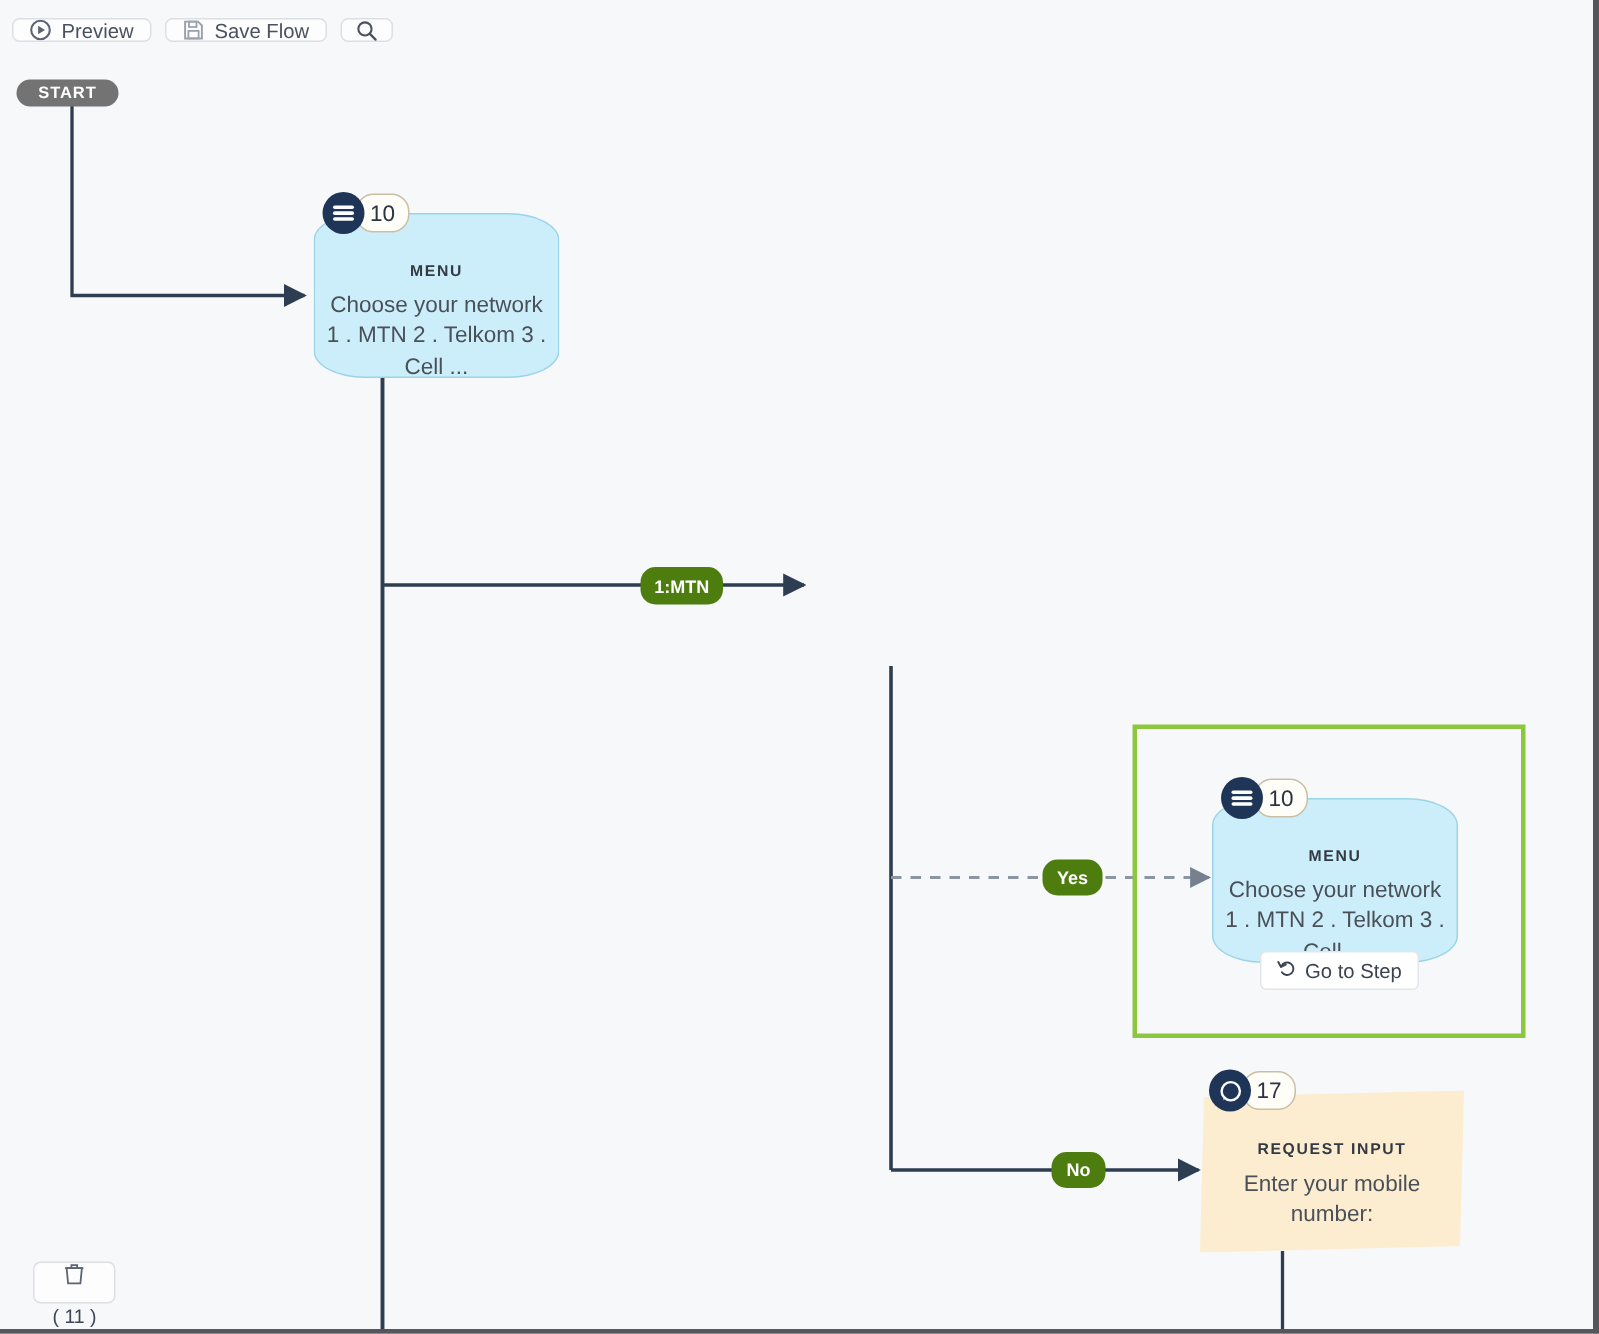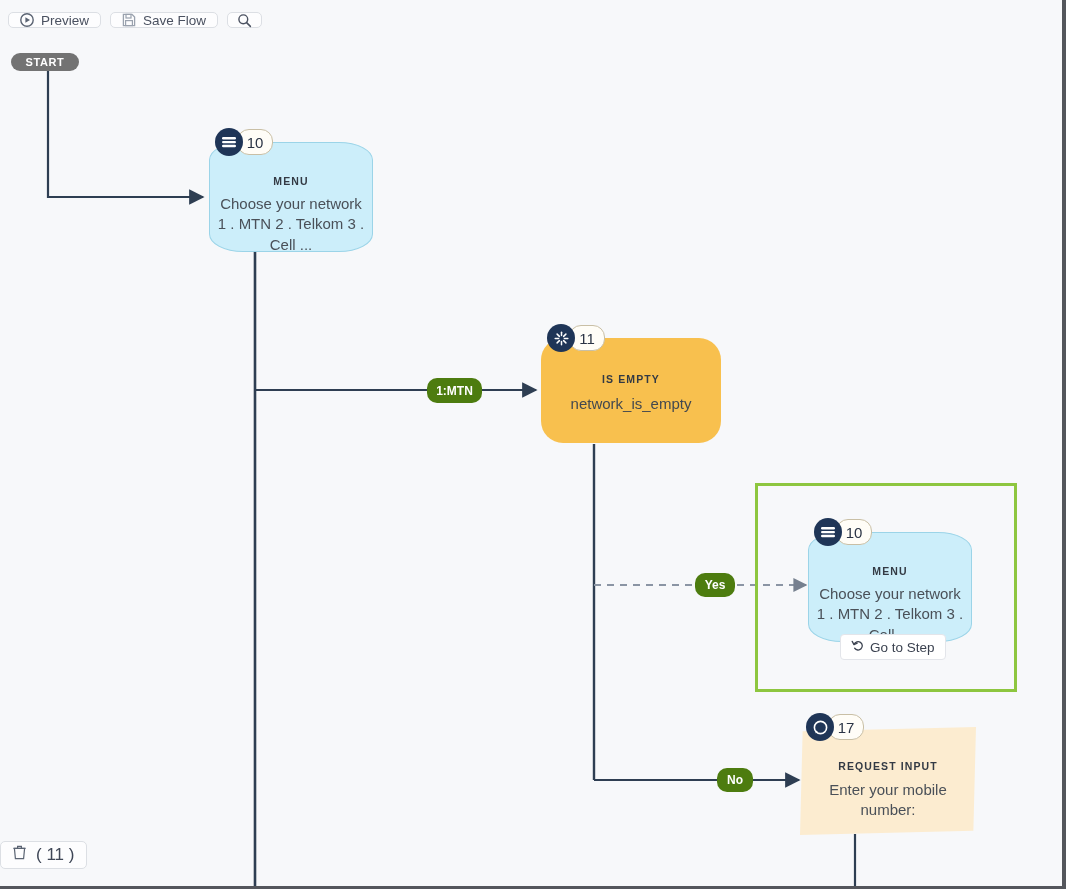--- a/index.html
+++ b/index.html
@@ -197,34 +197,35 @@
     color: #3b4250;
     box-sizing: border-box;
     z-index: 25;
     cursor: pointer;
     white-space: nowrap;
   }
 
   
   .trash-counter {
     position: absolute;
-    left: 0; bottom: 17px;
+    left: 22px; bottom: 17px;
     display: flex;
     align-items: center;
     gap: 10px;
     height: 28px;
     padding: 0 12px;
     background: #fdfdfe;
     border: 1px solid #dcdfe4;
     border-radius: 5px;
-    font-size: 17px;
+    font-size: 13px;
     color: #3e4656;
     box-sizing: border-box;
     z-index: 40;
     cursor: pointer;
+    flex-direction: column;
   }
 </style>
 </head>
 <body>
 
 <div id="app">
 
   <div class="toolbar">
     <div class="tb-btn">
       <span>
@@ -279,64 +280,41 @@
 
     <path d="M 594 585 L 806 585" fill="none" stroke="#8b95a4" stroke-width="2" stroke-dasharray="7 6" marker-end="url(#arrow-gray)"></path>
 
     <path d="M 594 780 L 799 780" fill="none" stroke="#2e3e52" stroke-width="2.2" marker-end="url(#arrow)"></path>
 
     <path d="M 855 834 L 855 889" fill="none" stroke="#2e3e52" stroke-width="2.2"></path>
   </svg>
 
   <div class="edge-label" style="left:393px; top:378px; width:55px; height:25px;">1:MTN</div>
   <div class="edge-label" style="left:661px; top:573px; width:40px; height:24px;">Yes</div>
-  <div class="edge-label" style="left:683px; top:768px; width:36px; height:24px;">No</div>
+  <div class="edge-label" style="left:667px; top:768px; width:36px; height:24px;">No</div>
 
   <div class="sel-group" style="left:755px; top:483px; width:256px; height:203px;"></div>
 
   <div class="node" style="left:209px; top:142px;">
     <div class="node-badges">
       <div class="node-icon">
         <svg width="16" height="14" viewBox="0 0 16 14">
           <rect x="1" y="2" width="14" height="2.4" rx="1.2" fill="#ffffff"></rect>
           <rect x="1" y="5.9" width="14" height="2.4" rx="1.2" fill="#ffffff"></rect>
           <rect x="1" y="9.8" width="14" height="2.4" rx="1.2" fill="#ffffff"></rect>
         </svg>
       </div>
       <div class="node-num">10</div>
     </div>
     <div class="node-body shape-menu">
       <div class="node-kind">MENU</div>
       <div class="node-text">Choose your network 1 . MTN 2 . Telkom 3 . Cell ...</div>
     </div>
   </div>
 
-  <div class="node" style="left:541px; top:338px;">
-    <div class="node-badges">
-      <div class="node-icon">
-        <svg width="17" height="17" viewBox="0 0 17 17">
-          <g stroke="#ffffff" stroke-width="1.5" stroke-linecap="round">
-            <line x1="8.5" y1="2.2" x2="8.5" y2="5.6"></line>
-            <line x1="8.5" y1="11.4" x2="8.5" y2="14.8"></line>
-            <line x1="2.2" y1="8.5" x2="5.6" y2="8.5"></line>
-            <line x1="11.4" y1="8.5" x2="14.8" y2="8.5"></line>
-            <line x1="4.1" y1="4.1" x2="6.4" y2="6.4"></line>
-            <line x1="10.6" y1="10.6" x2="12.9" y2="12.9"></line>
-            <line x1="12.9" y1="4.1" x2="10.6" y2="6.4"></line>
-            <line x1="6.4" y1="10.6" x2="4.1" y2="12.9"></line>
-          </g>
-        </svg>
-      </div>
-      <div class="node-num">11</div>
-    </div>
-    <div class="node-body shape-cond">
-      <div class="node-kind">IS EMPTY</div>
-      <div class="node-text">network_is_empty</div>
-    </div>
-  </div>
 
   <div class="node" style="left:808px; top:532px;">
     <div class="node-badges">
       <div class="node-icon">
         <svg width="16" height="14" viewBox="0 0 16 14">
           <rect x="1" y="2" width="14" height="2.4" rx="1.2" fill="#ffffff"></rect>
           <rect x="1" y="5.9" width="14" height="2.4" rx="1.2" fill="#ffffff"></rect>
           <rect x="1" y="9.8" width="14" height="2.4" rx="1.2" fill="#ffffff"></rect>
         </svg>
       </div>

